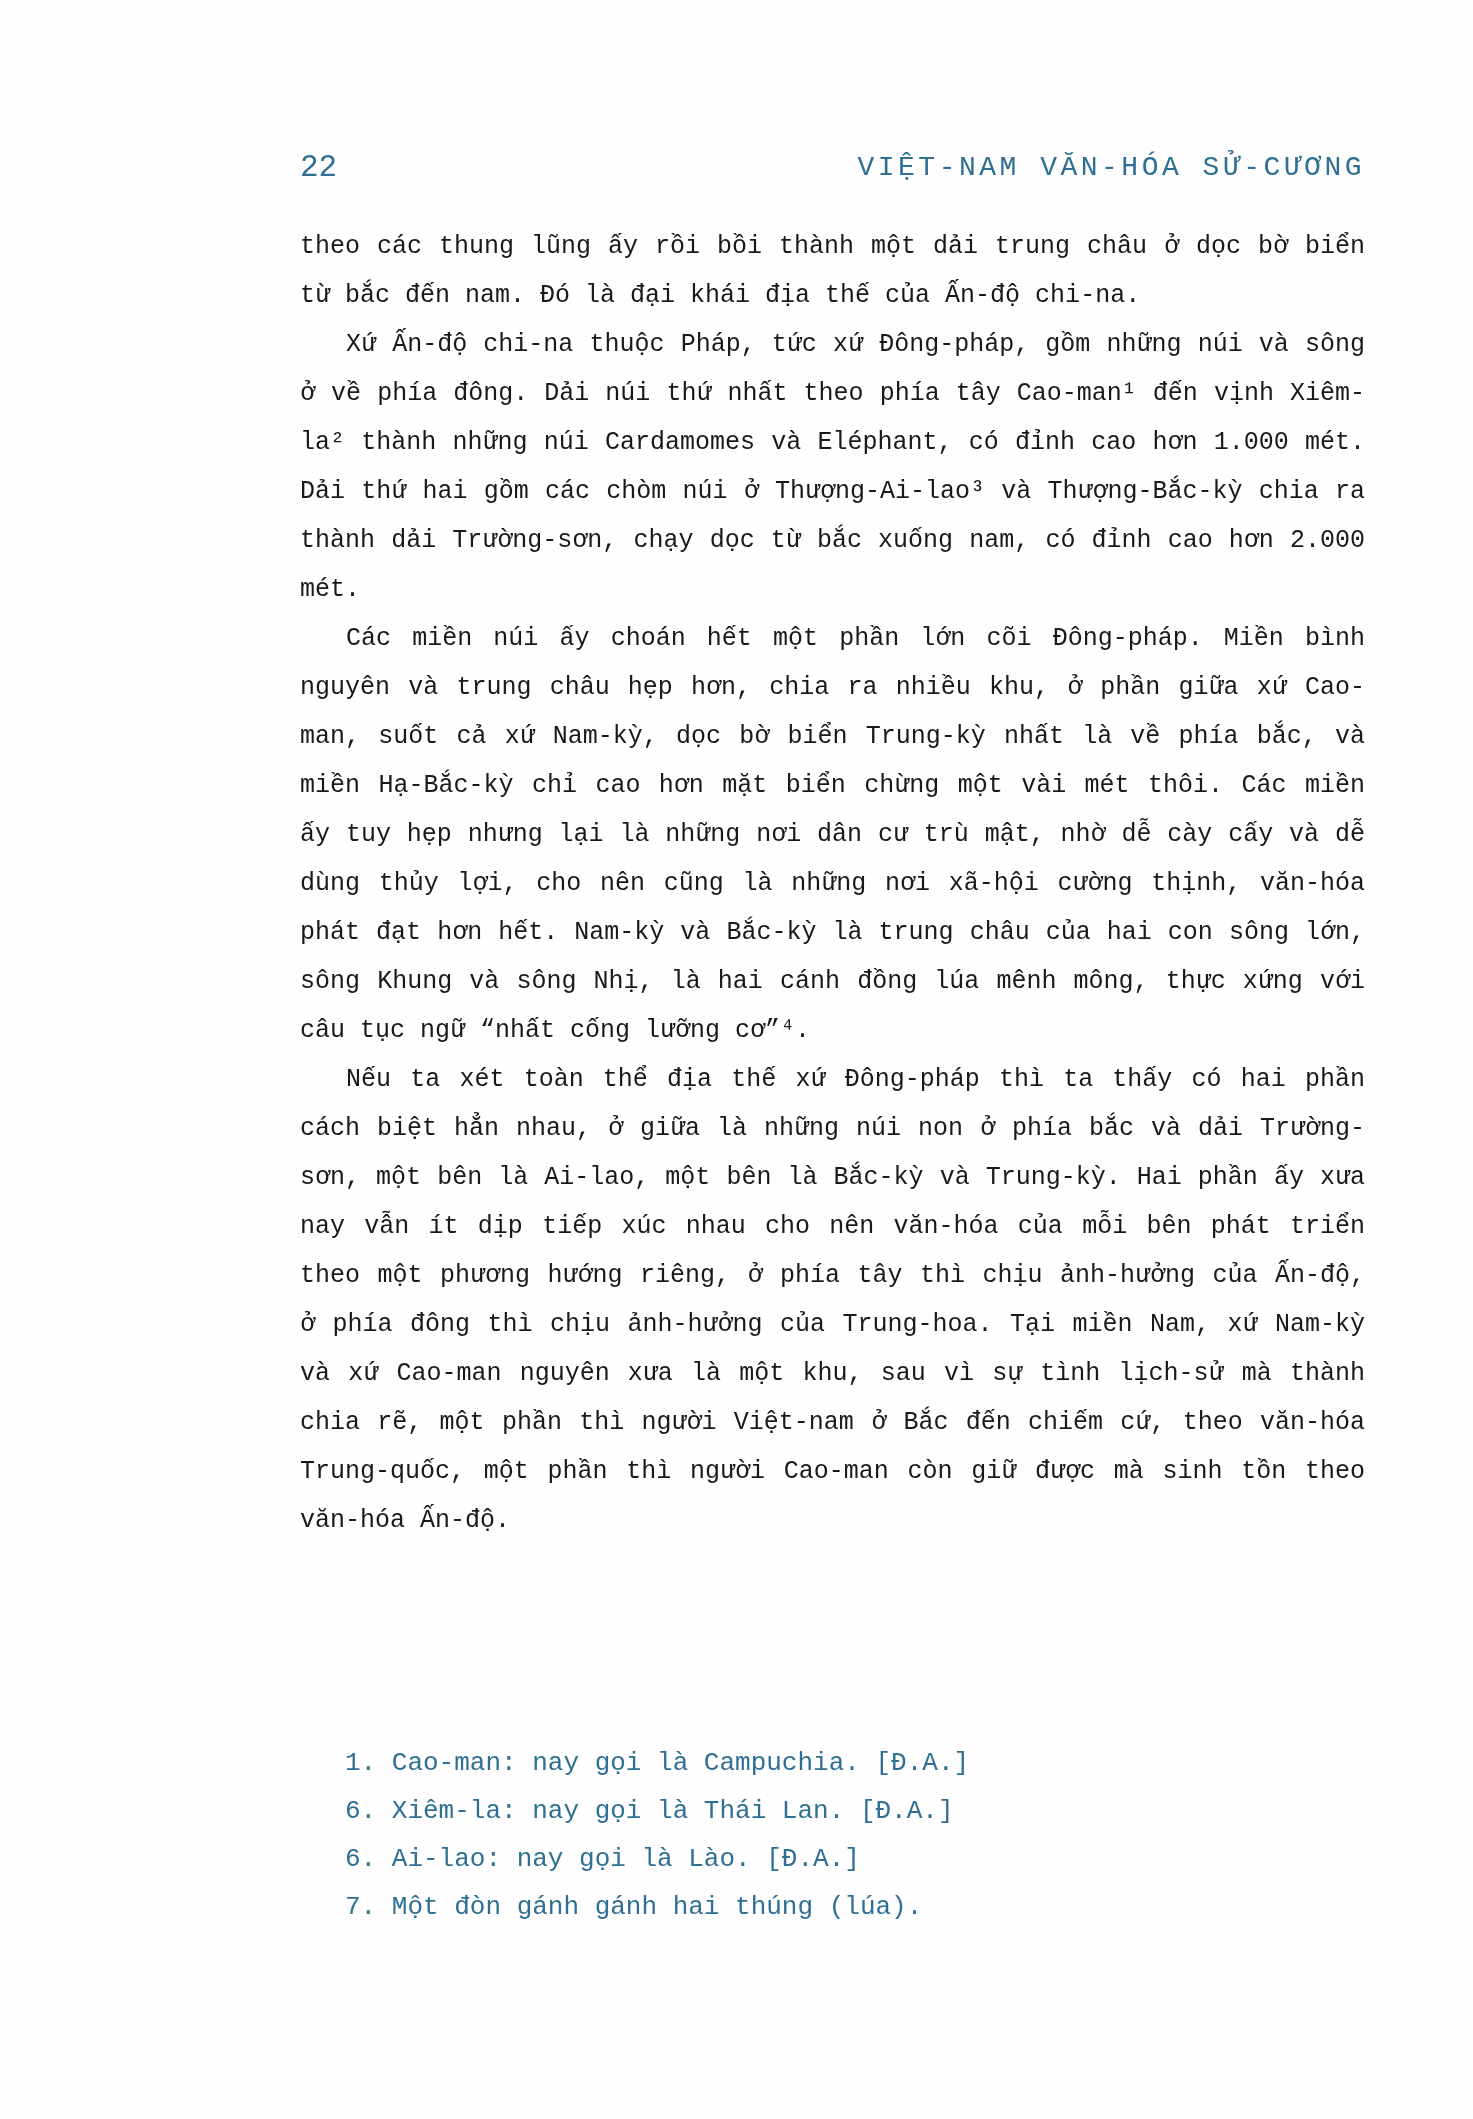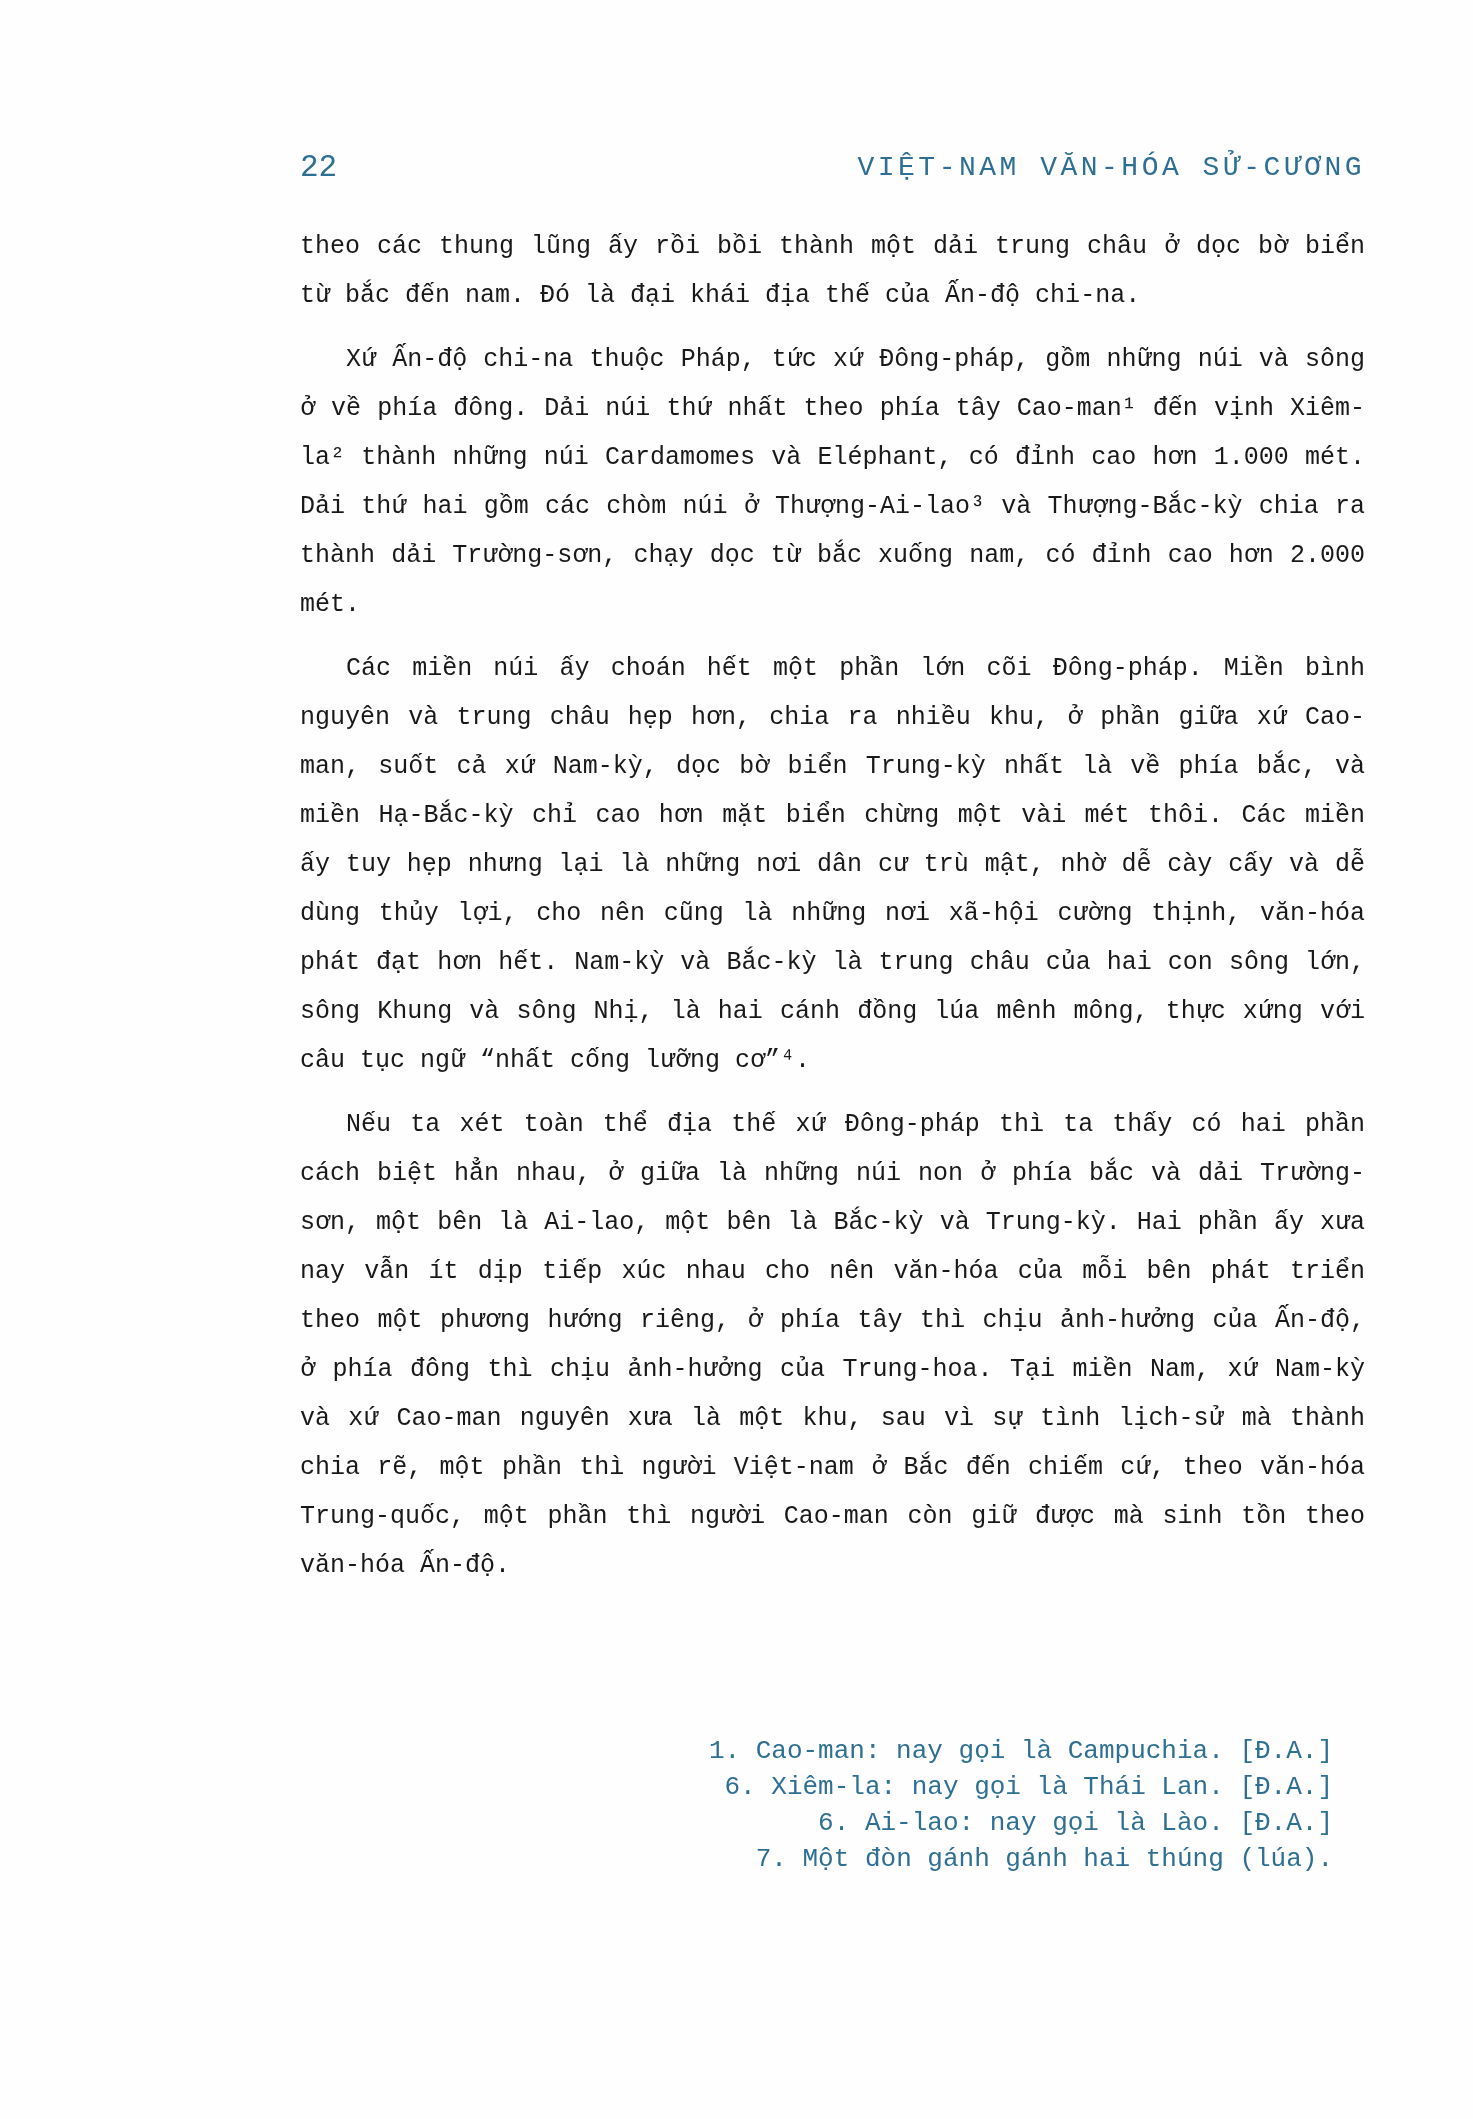--- a/index.html
+++ b/index.html
@@ -49,38 +49,36 @@
     font-size: 25px;
     line-height: 49px;
     color: #191919;
     text-align: justify;
   }
   .body-text p {
     margin: 0;
     text-indent: 46px;
   }
   .body-text p + p {
-    margin-top: 15px;
   }
   .body-text p.no-indent {
     text-indent: 0;
   }
   
   .footnotes {
     position: absolute;
     top: 1733px;
     left: 333px;
     width: 1000px;
     font-size: 26px;
     line-height: 36px;
     color: var(--accent);
   }
   .footnote {
-    margin: 0;
-    text-align: right;
+    margin: 12px;
   }
 </style>
 </head>
 <body>
 
 <div class="page" style="background: rgb(254, 254, 254);">
 
   <div class="running-header">
     <span class="page-number">22</span>
     <div class="running-title">VIỆT-NAM VĂN-HÓA SỬ-CƯƠNG</div>

